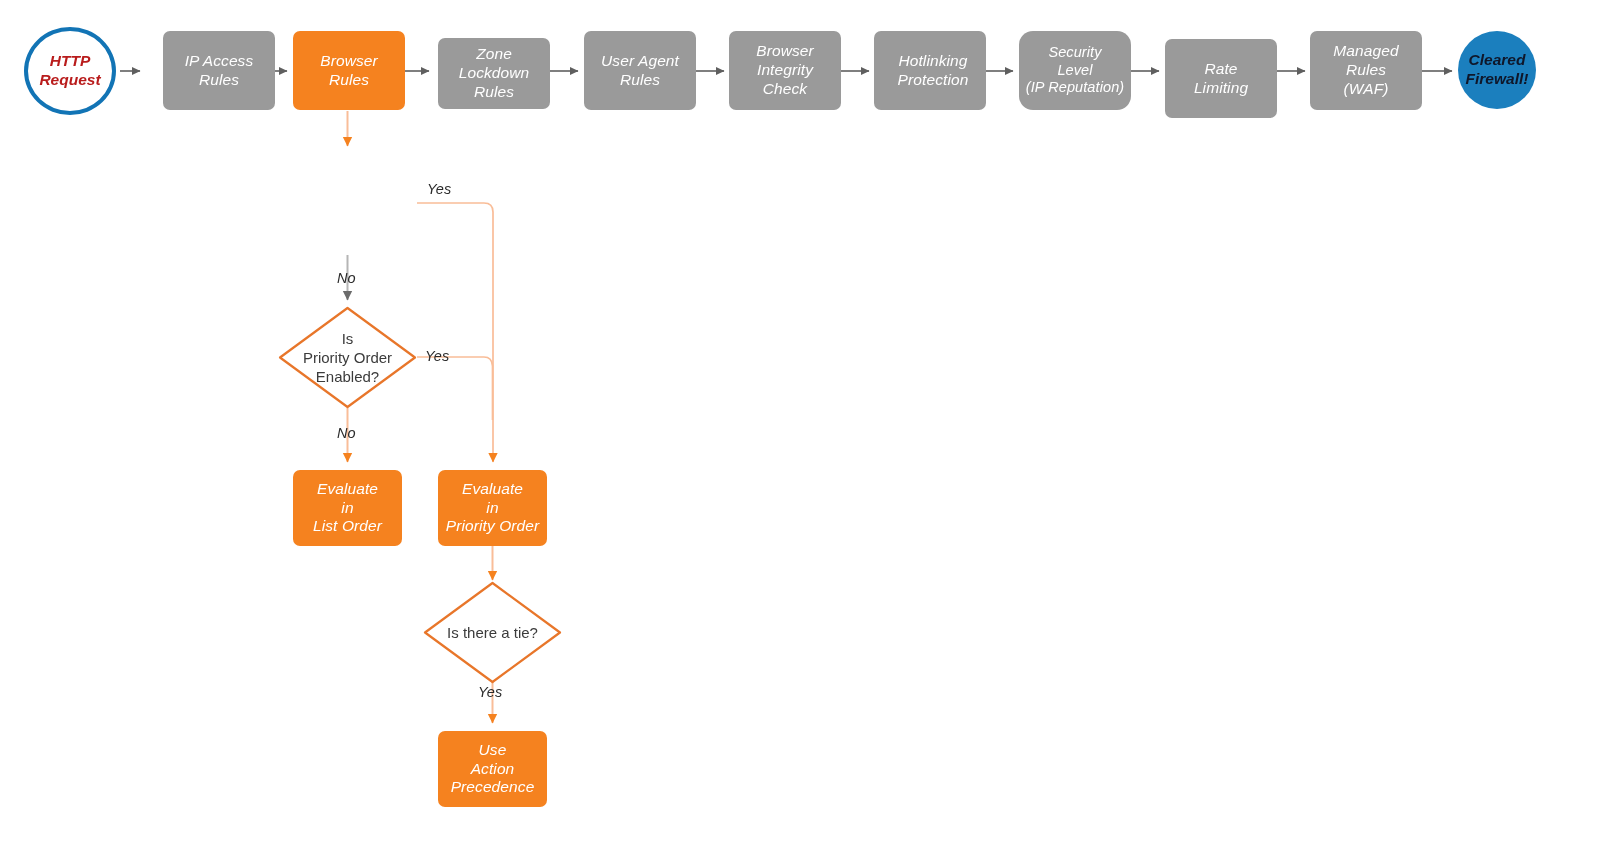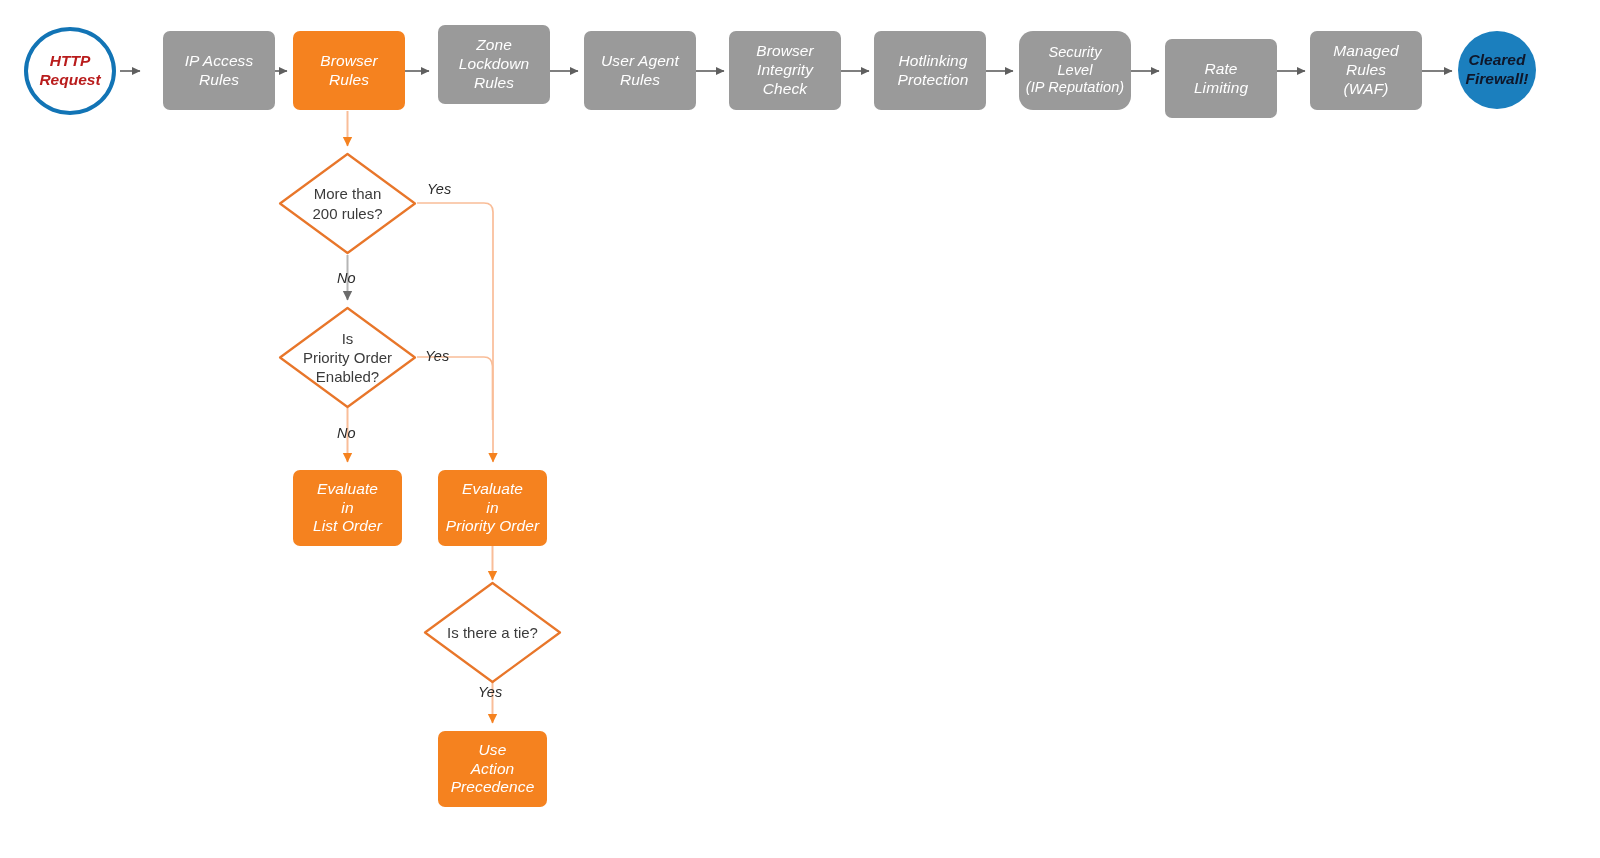--- a/index.html
+++ b/index.html
@@ -182,21 +182,21 @@
   <div class="node gray" style="left:163px; top:31px; width:112px; height:79px;">
     <span>IP Access
 Rules</span>
   </div>
 
   <div class="node orange" style="left:293px; top:31px; width:112px; height:79px;">
     <span>Browser
 Rules</span>
   </div>
 
-  <div class="node gray" style="left:438px; top:25px; width:112px; height:79px;">
+  <div class="node gray" style="left:438px; top:38px; width:112px; height:71px;">
     <span>Zone
 Lockdown
 Rules</span>
   </div>
 
   <div class="node gray" style="left:584px; top:31px; width:112px; height:79px;">
     <span>User Agent
 Rules</span>
   </div>
 
@@ -226,27 +226,20 @@
     <span>Managed
 Rules
 (WAF)</span>
   </div>
 
   <div class="circle filled" style="left:1458px; top:31px; width:78px; height:78px;">
     <span>Cleared
 Firewall!</span>
   </div>
 
-  <div class="diamond" style="left:277px; top:151px; width:141px; height:105px;">
-    <svg class="shape" viewBox="0 0 141 105" xmlns="http://www.w3.org/2000/svg">
-      <path d="M70.5 3 L138 52.5 L70.5 102 L3 52.5 Z" fill="#ffffff" stroke="#e8762a" stroke-width="2.2" stroke-linejoin="round"></path>
-    </svg>
-    <div class="dlabel">More than
-200 rules?</div>
-  </div>
 
   <div class="diamond" style="left:277px; top:305px; width:141px; height:105px;">
     <svg class="shape" viewBox="0 0 141 105" xmlns="http://www.w3.org/2000/svg">
       <path d="M70.5 3 L138 52.5 L70.5 102 L3 52.5 Z" fill="#ffffff" stroke="#e8762a" stroke-width="2.2" stroke-linejoin="round"></path>
     </svg>
     <div class="dlabel">Is
 Priority Order
 Enabled?</div>
   </div>
 

